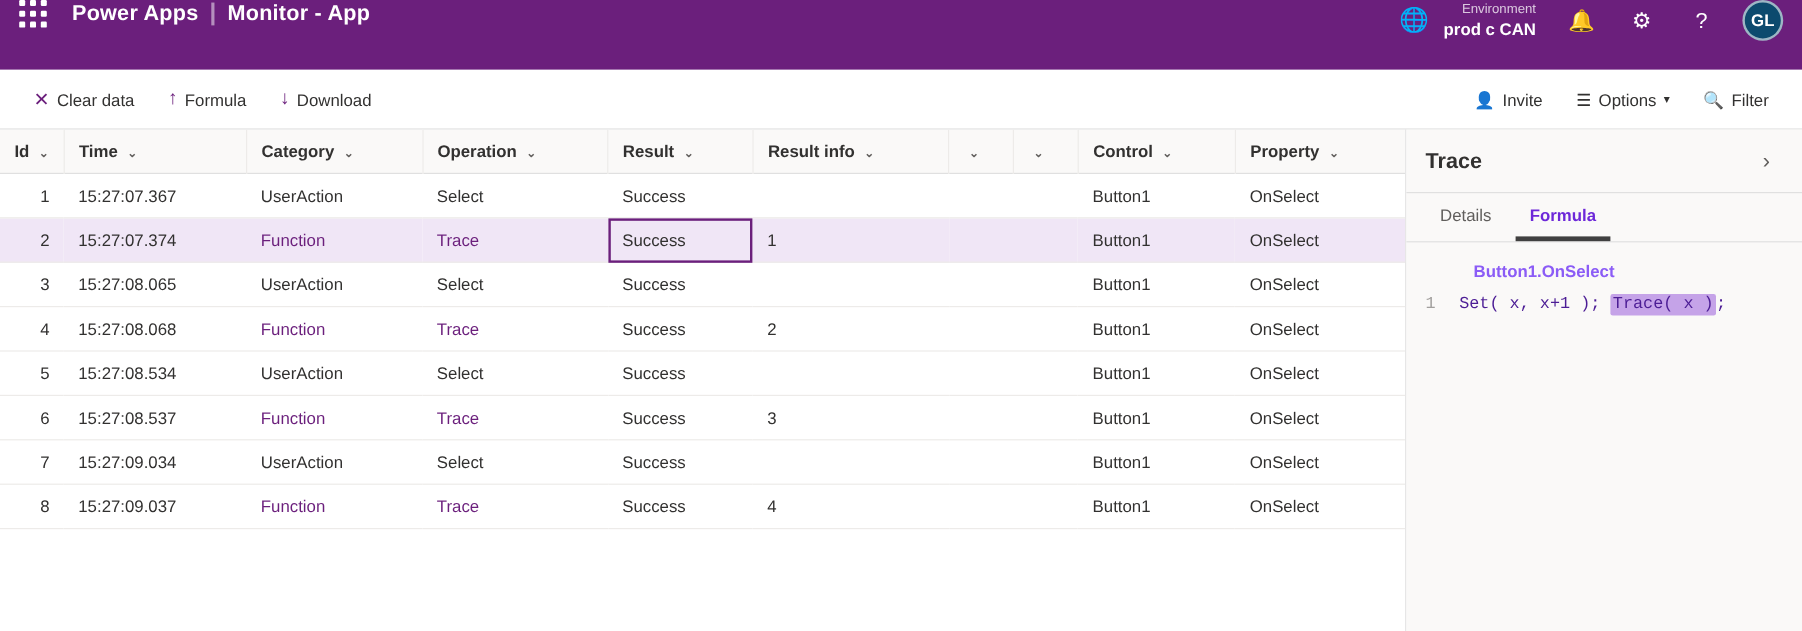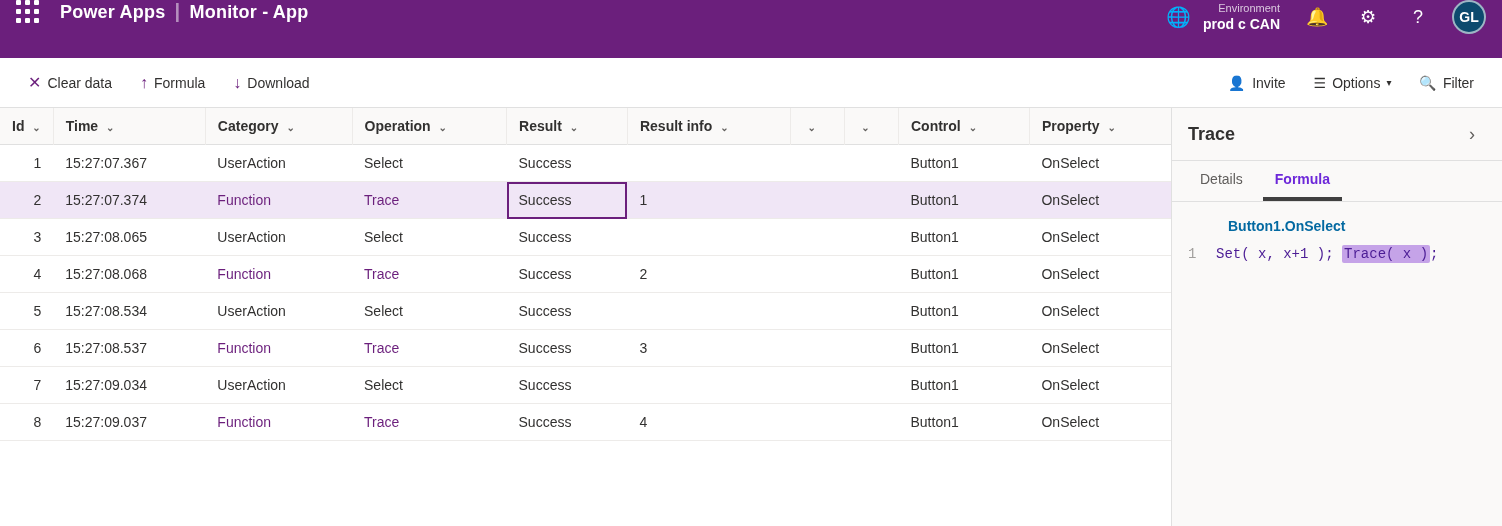--- a/index.html
+++ b/index.html
@@ -184,21 +184,21 @@
       font-weight: 700;
       border-bottom: 4px solid #404040;
     }
     .panel-content {
       padding: 16px;
       flex: 1;
     }
     .formula-label {
       font-size: 14px;
       font-weight: 600;
-      color: #0369a1;
+      color: #8b5cf6;
       margin-bottom: 12px;
       padding-left: 40px;
     }
     .formula-code {
       display: flex;
       gap: 12px;
       font-family: 'Consolas', 'Courier New', monospace;
       font-size: 14px;
     }
     .line-num {

